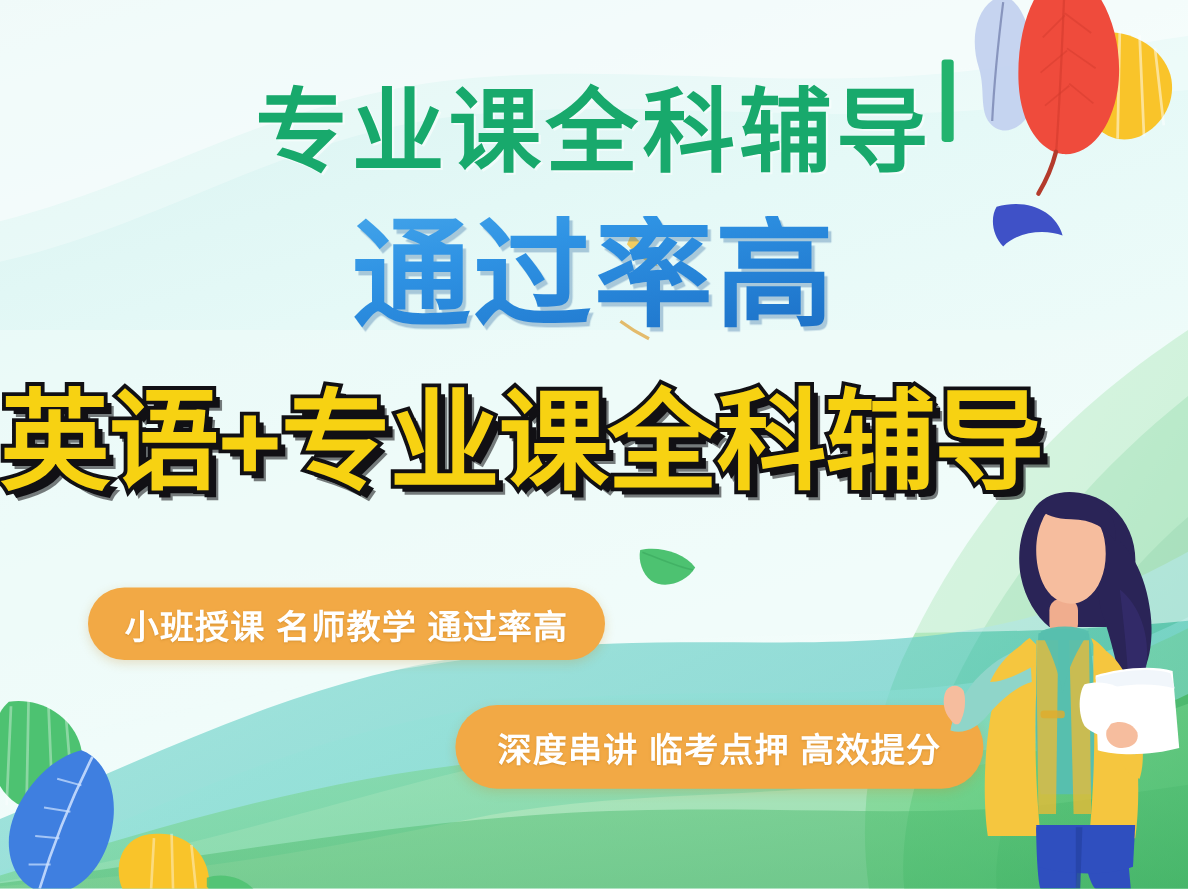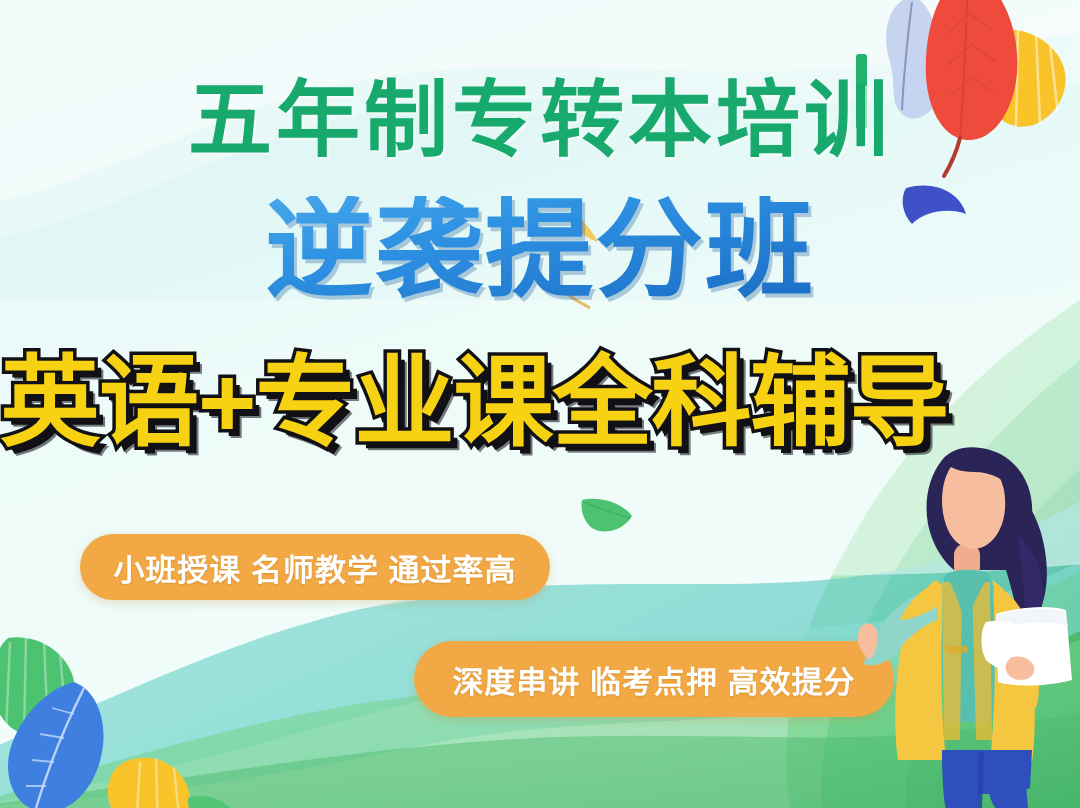--- a/index.html
+++ b/index.html
@@ -180,23 +180,23 @@
 
     <path d="M152 130 C176 128 198 146 200 170 C202 192 184 208 160 206
              C134 204 116 184 118 160 C120 140 134 130 152 130 Z" fill="#f9c42a"></path>
     <path d="M150 134 L146 204 M166 130 L168 206 M184 140 L190 198" stroke="#fff" stroke-width="2.4" opacity="0.4" fill="none"></path>
 
     <path d="M198 170 C216 164 238 172 246 188 C230 196 208 192 198 178 Z" fill="#4dc271" opacity="0.85"></path>
   </svg>
 
   <div class="content-layer">
 
-    <div class="headline-green">五年制专转本培训</div>
-
-    <div class="headline-blue">逆袭提分班</div>
+    <div class="headline-green">专业课全科辅导</div>
+
+    <div class="headline-blue">通过率高</div>
 
     <div class="headline-yellow">英语+专业课全科辅导</div>
 
     <div class="pill pill-1">小班授课 名师教学 通过率高</div>
 
     <div class="pill pill-2">深度串讲 临考点押 高效提分</div>
 
   </div>
 
   <svg class="person" viewBox="0 0 230 368">

